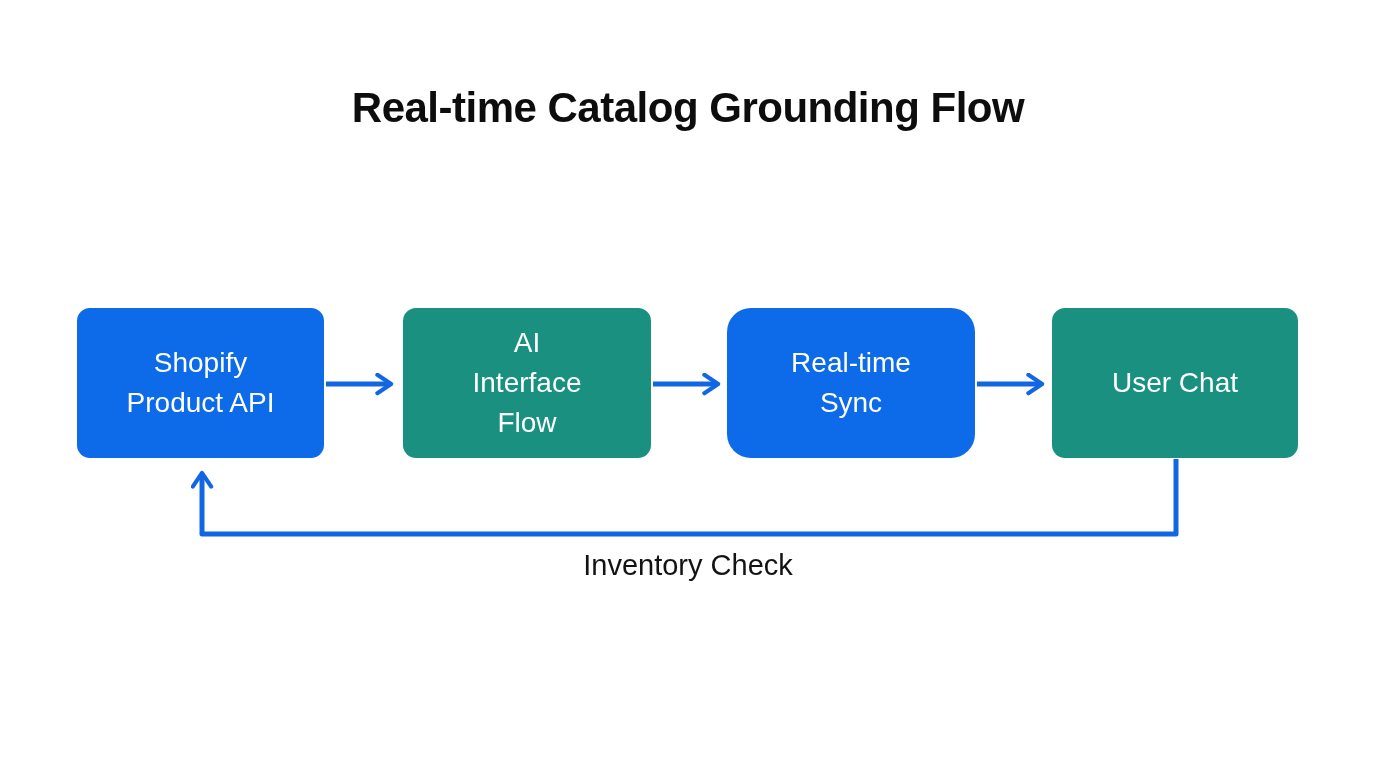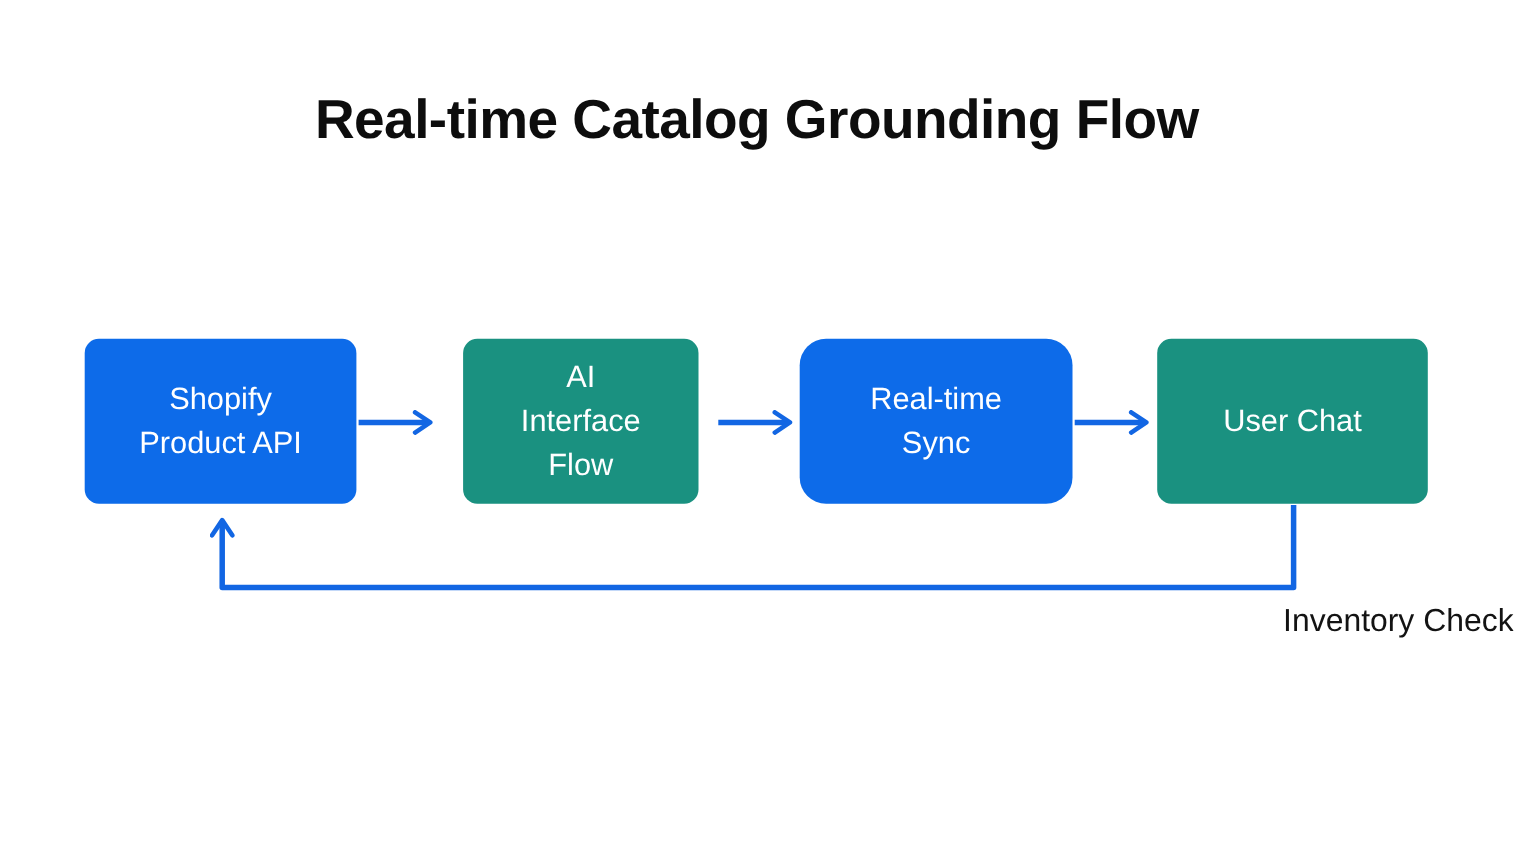--- a/index.html
+++ b/index.html
@@ -13,21 +13,21 @@
     height: 768px;
     background: var(--bg-color, #ffffff);
     overflow: hidden;
   }
   .title {
     position: absolute;
     top: 83px;
     left: 0;
     width: 1376px;
     text-align: center;
-    font-size: 50px;
+    font-size: 42px;
     line-height: 50px;
     font-weight: 700;
     letter-spacing: -0.5px;
     color: var(--title-color, #0d0d0d);
   }
   .node {
     position: absolute;
     top: 308px;
     height: 150px;
     border-radius: 13px;
@@ -35,21 +35,21 @@
     flex-direction: column;
     align-items: center;
     justify-content: center;
     color: var(--node-text-color, #ffffff);
     font-size: 28px;
     font-weight: 500;
     line-height: 40px;
     text-align: center;
   }
   .node-1 { left: 77px;  width: 247px; }
-  .node-2 { left: 421px; width: 214px; justify-content: center; }
+  .node-2 { left: 403px; width: 248px; justify-content: center; }
   .node-3 { left: 727px; width: 248px; border-radius: 24px; }
   .node-4 { left: 1052px; width: 246px; }
   .connector-layer {
     position: absolute;
     left: 0;
     top: 0;
     width: 1376px;
     height: 768px;
     pointer-events: none;
   }
@@ -65,21 +65,21 @@
     stroke-width: 1.8;
     fill: none;
     stroke-linecap: round;
     stroke-linejoin: round;
   }
   .feedback-label {
     position: absolute;
     top: 547px;
     left: 0;
     width: 1376px;
-    text-align: right;
+    text-align: center;
     font-size: 29px;
     line-height: 36px;
     font-weight: 400;
     color: var(--label-color, #131313);
   }
 </style>
 </head>
 <body>
 
 <div class="canvas">

